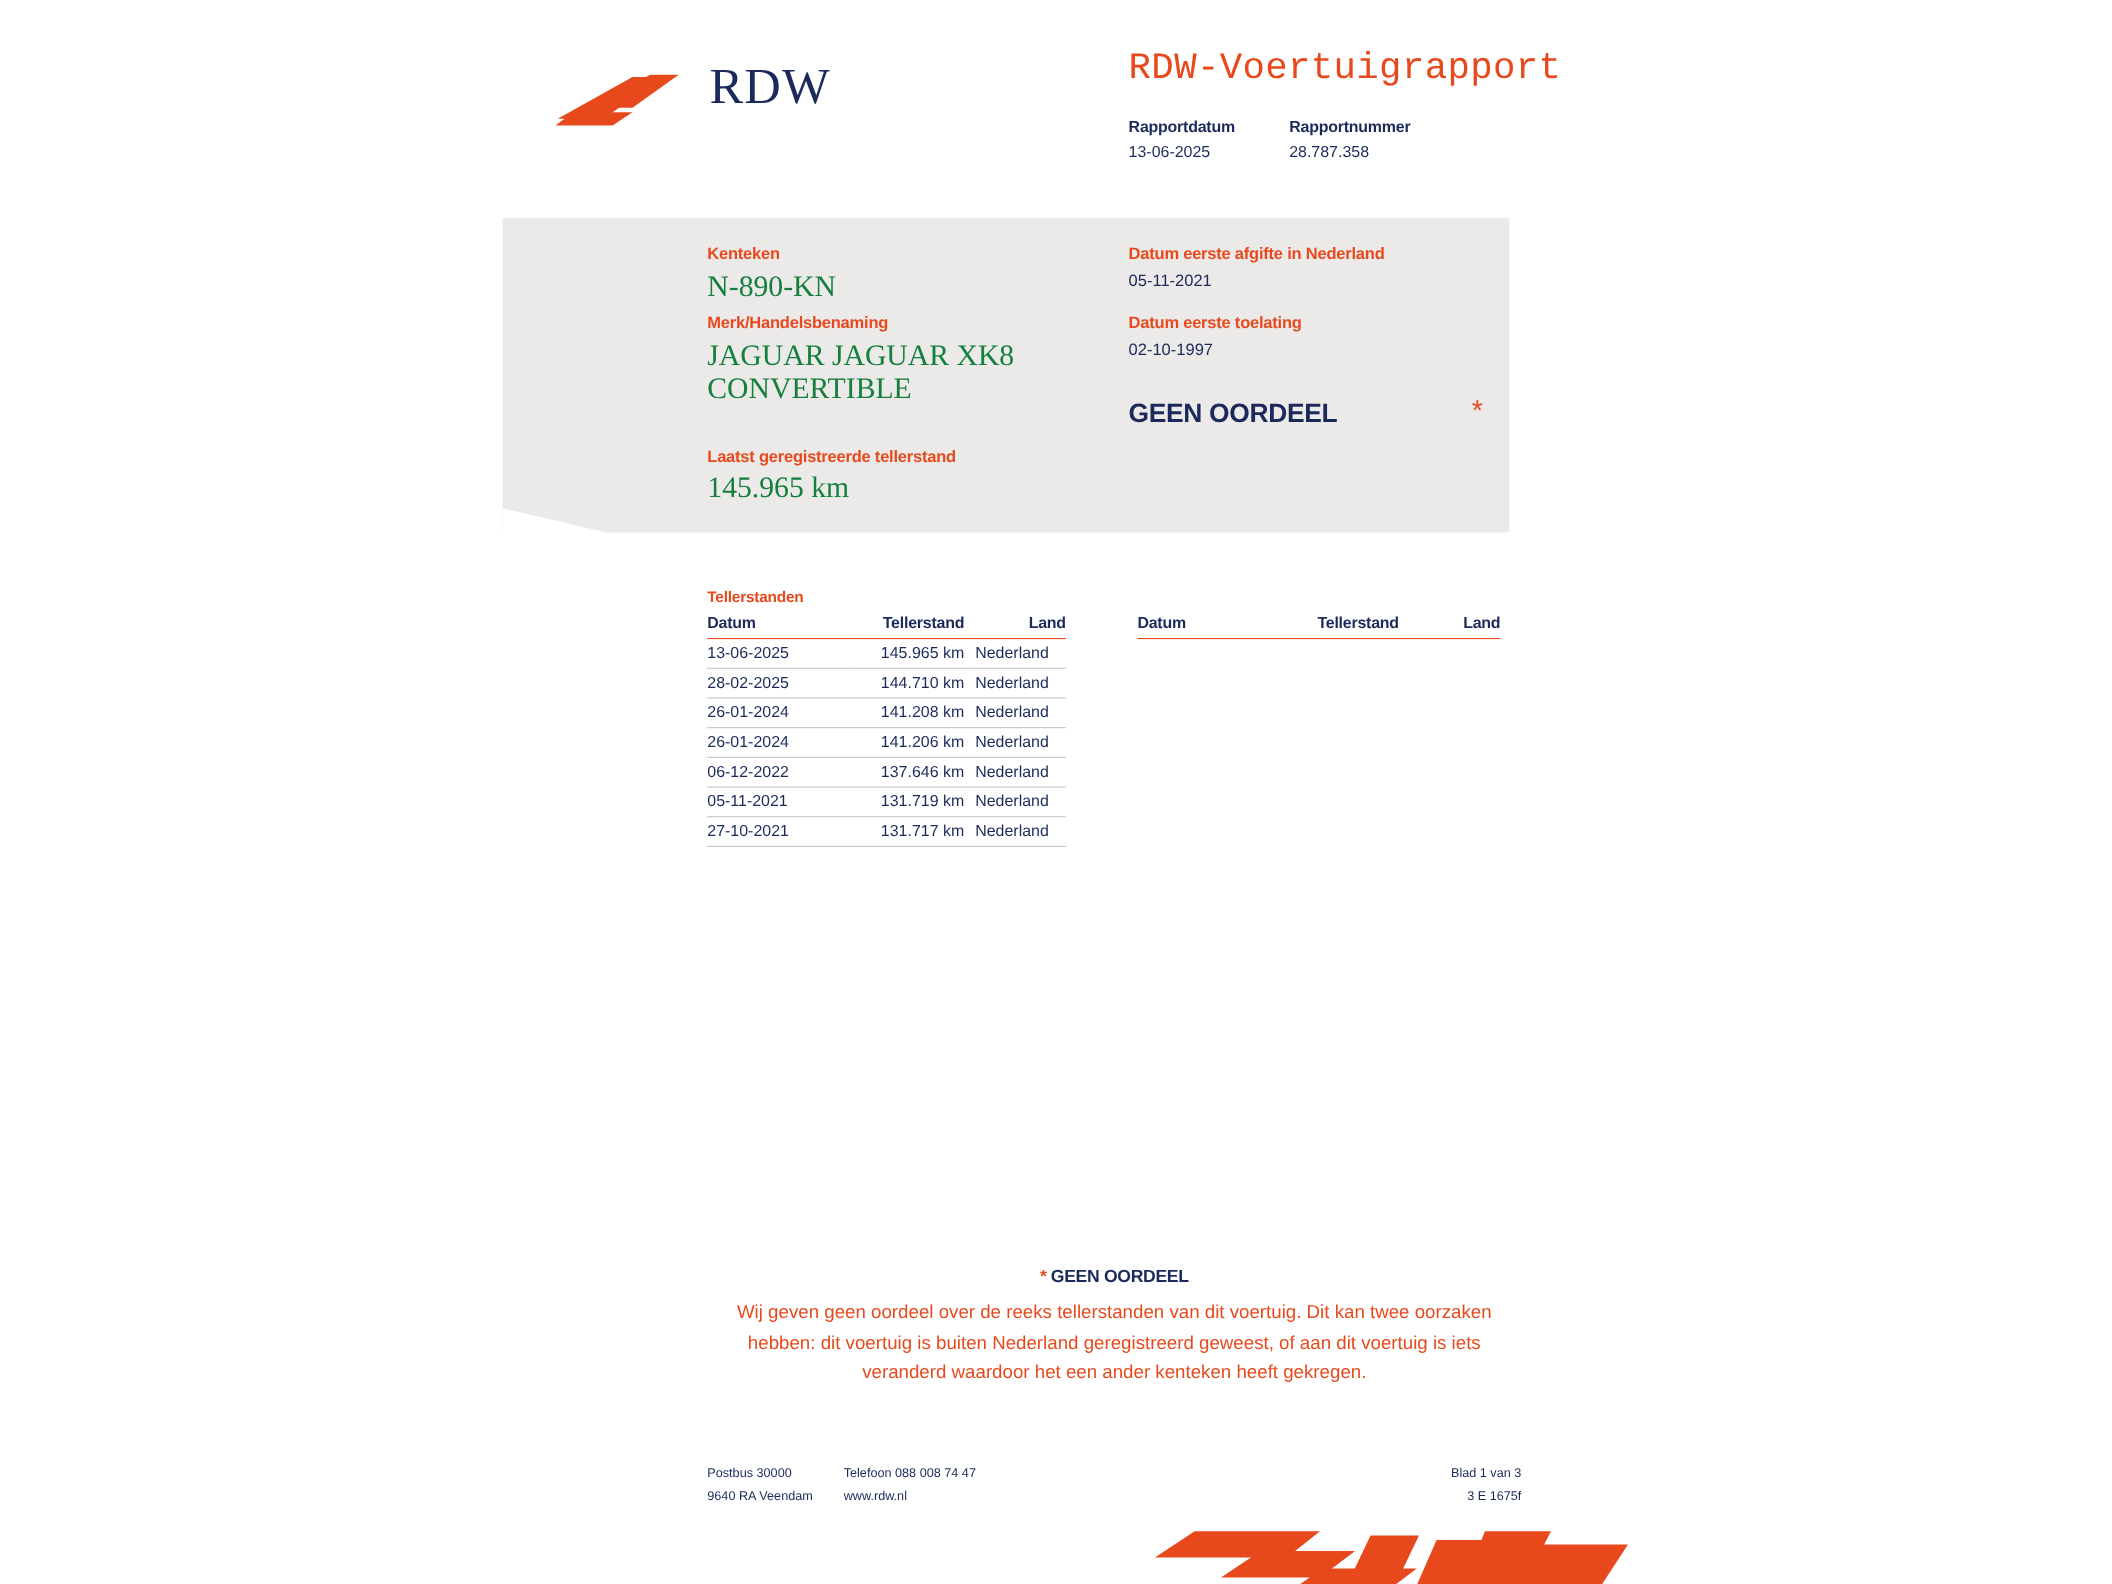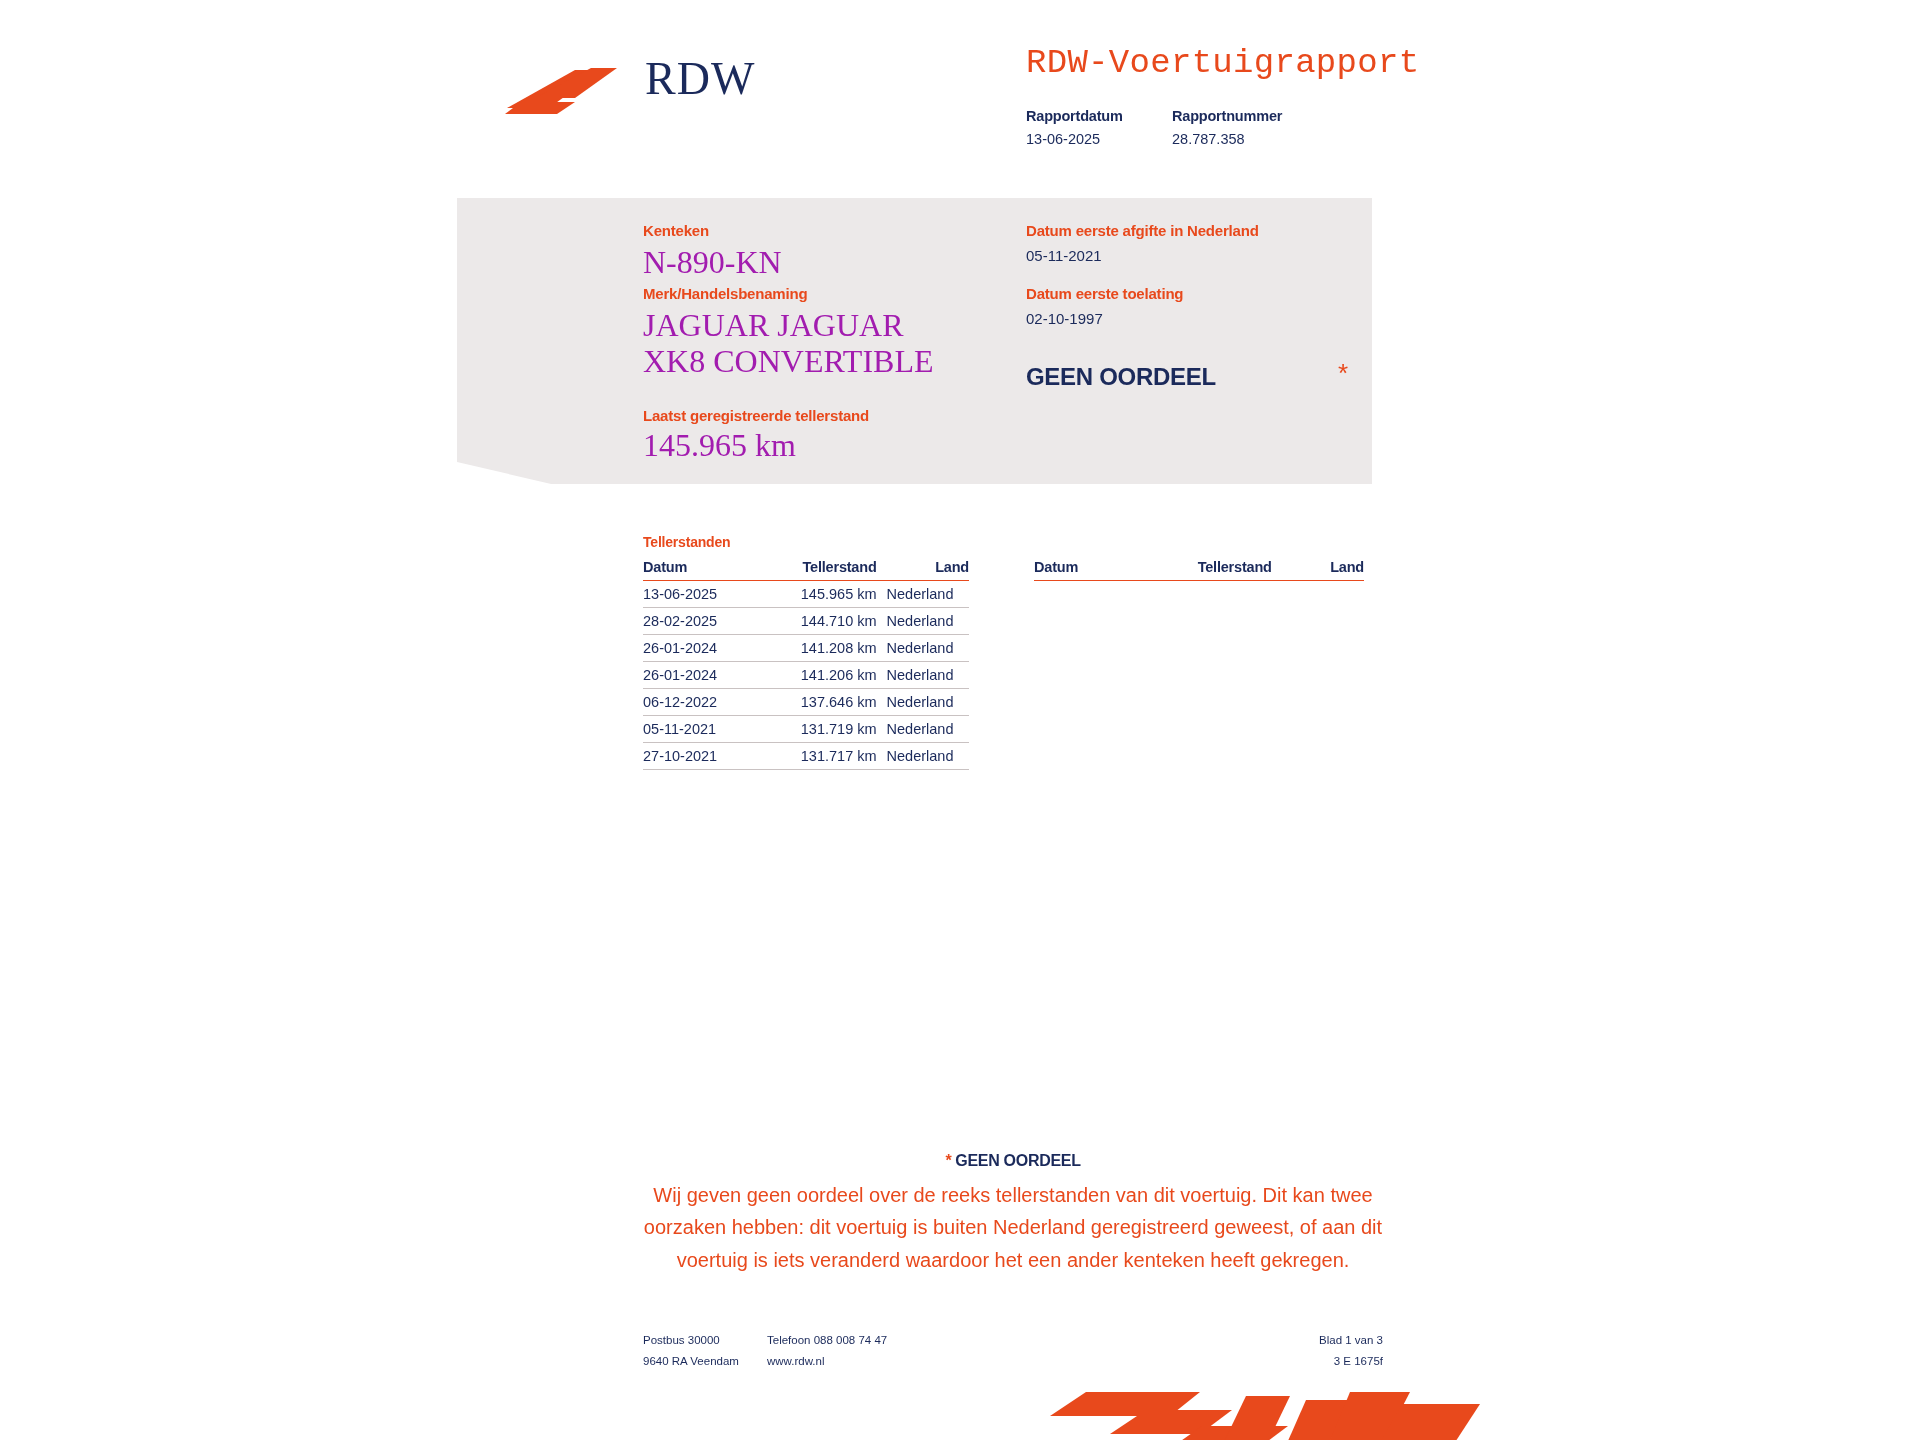--- a/index.html
+++ b/index.html
@@ -103,22 +103,22 @@
   }
 
   .field-label {
     color: #e8491c;
     font-weight: bold;
     font-size: 15px;
     letter-spacing: -0.2px;
   }
   .field-value {
     font-family: "Liberation Serif", serif;
-    font-size: 32px;
-    color: #a21caf;
+    font-size: 27px;
+    color: #15803d;
     line-height: 1.12;
   }
   .field-value-small {
     font-size: 15px;
     color: #1b2a5b;
     font-family: "Liberation Sans", sans-serif;
   }
 
   #kenteken-label { position: absolute; left: 643px; top: 222px; }
   #kenteken-value { position: absolute; left: 643px; top: 245px; }
@@ -205,21 +205,21 @@
     letter-spacing: -0.3px;
   }
   .note-star {
     color: #e8491c;
     font-weight: bold;
     font-size: 16px;
     margin-right: 4px;
   }
   .note-body {
     margin-top: 9px;
-    font-size: 20px;
+    font-size: 17px;
     line-height: 1.62;
     color: #e8491c;
   }
 
   
   .footer {
     position: absolute;
     left: 643px;
     top: 1334px;
     width: 740px;

